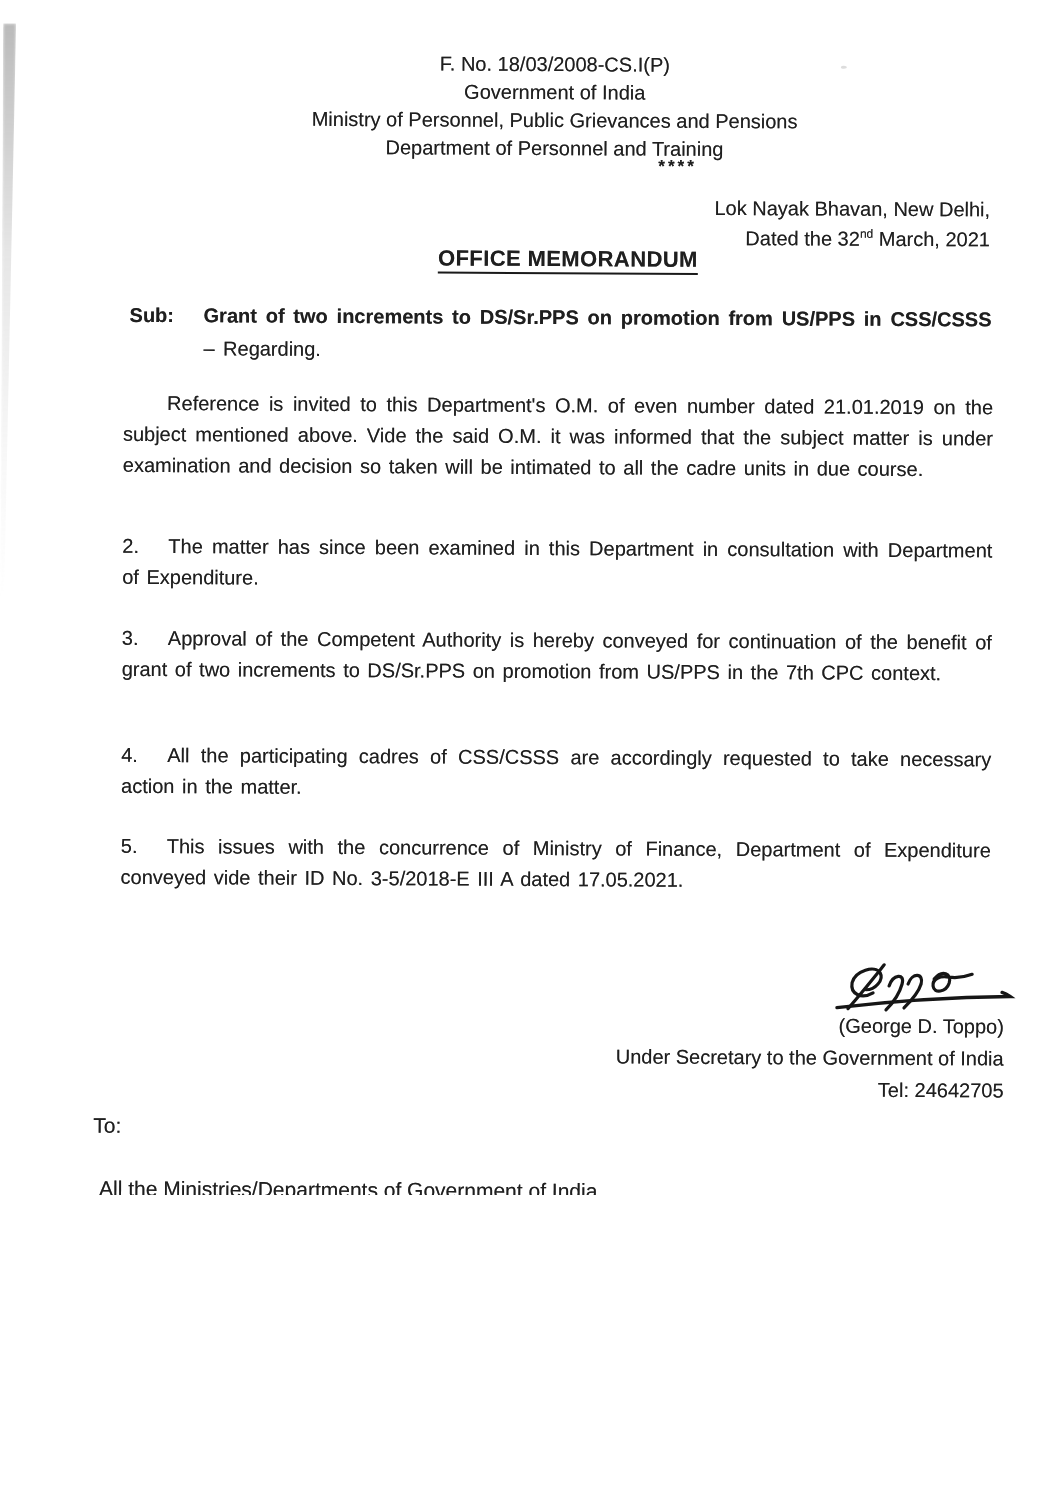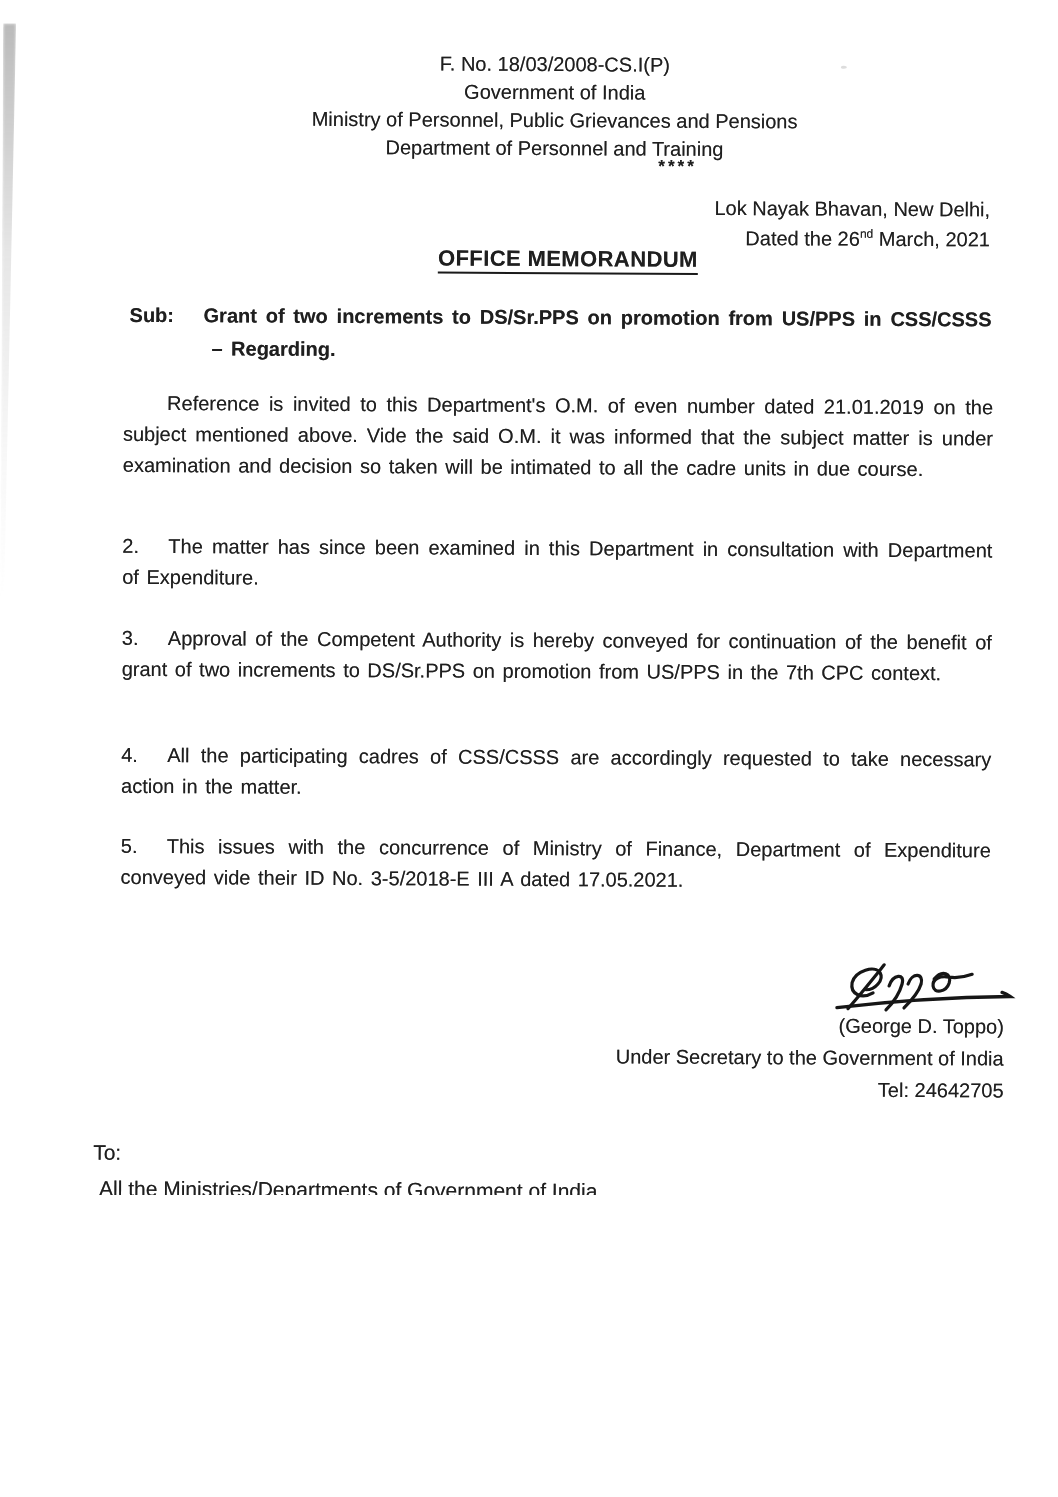--- a/index.html
+++ b/index.html
@@ -18,36 +18,36 @@
   .dateline sup{font-size:12px;line-height:0;margin-top:40px;}
 
   .title{position:absolute;top:246px;left:74px;width:984px;text-align:center;}
   .title span{font-size:22px;font-weight:bold;letter-spacing:0.4px;
               border-bottom:2.5px solid #1a1a1a;padding-bottom:1px;}
 
   .subject{position:absolute;top:301px;left:128px;width:862px;
            font-size:20px;line-height:33px;font-weight:bold;}
   .subject .label{position:absolute;left:0;top:0;}
   .subject .text{margin-left:74px;text-align:justify;word-spacing:3px;}
-  .subject .reg{font-weight:bold;margin-left:8px;}
+  .subject .reg{font-weight:normal;}
 
   .para{position:absolute;left:122px;width:870px;margin:0;
         font-size:20px;line-height:31px;text-align:justify;word-spacing:2px;}
   .para .num{display:inline-block;width:46px;text-indent:0;}
   .p1{top:390px;text-indent:44px;}
   .p2{top:533px;}
   .p3{top:625px;}
   .p4{top:742px;}
   .p5{top:833px;}
 
   .sig-scrawl{position:absolute;left:833px;top:961px;width:186px;height:54px;}
   .sig-block{position:absolute;top:1008px;right:52px;text-align:right;
              font-size:20px;line-height:32px;}
 
-  .to-label{position:absolute;top:1116px;left:96px;font-size:21px;margin-top:27px;}
+  .to-label{position:absolute;top:1116px;left:96px;font-size:21px;}
   .addressees{position:absolute;top:1174px;left:102px;font-size:21px;line-height:34px;}
 
   .smudge{position:absolute;left:0;top:26px;width:13px;height:575px;
     background:linear-gradient(to bottom,rgba(130,130,130,0.55),rgba(165,165,165,0.28) 40%,
                rgba(190,190,190,0.12) 75%,rgba(200,200,200,0));
     clip-path:polygon(0 0,100% 0,30% 100%,0 100%);filter:blur(1.5px);}
   .speck1{position:absolute;left:849px;top:1272px;width:5px;height:7px;background:#2c2c2c;
           border-radius:50% 40% 60% 50%;transform:rotate(20deg);}
   .speck2{position:absolute;left:74px;top:1312px;width:2px;height:10px;
           background:rgba(60,60,60,0.16);transform:rotate(30deg);}
@@ -66,21 +66,21 @@
     <div class="header soft">
       <div>F. No. 18/03/2008-CS.I(P)</div>
       <div>Government of India</div>
       <div>Ministry of Personnel, Public Grievances and Pensions</div>
       <div>Department of Personnel and Training</div>
     </div>
     <div class="stars soft">****</div>
 
     <div class="dateline soft">
       <div>Lok Nayak Bhavan, New Delhi,</div>
-      <div><span>Dated the 26</span><sup>nd</sup><span> March, 2021</span></div>
+      <div><span>Dated the 32</span><sup>nd</sup><span> March, 2021</span></div>
     </div>
 
     <div class="title">
       <span class="soft">OFFICE MEMORANDUM</span>
     </div>
 
     <div class="subject soft">
       <span class="label">Sub:</span>
       <div class="text"><span>Grant of two increments to DS/Sr.PPS on promotion from US/PPS in CSS/CSSS</span><span class="reg"> – Regarding.</span></div>
     </div>

